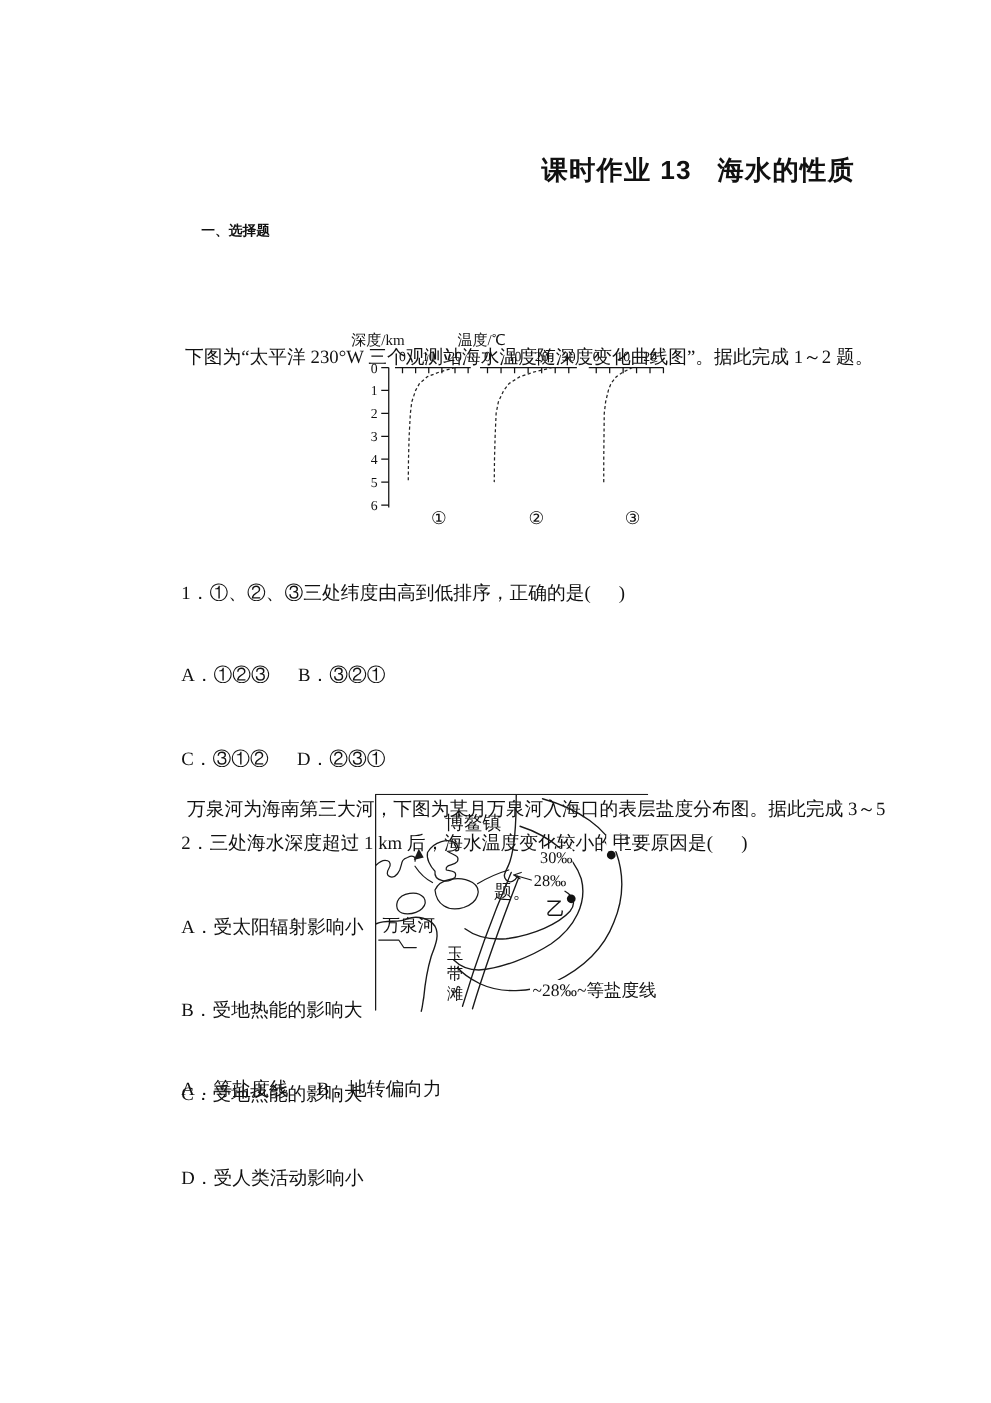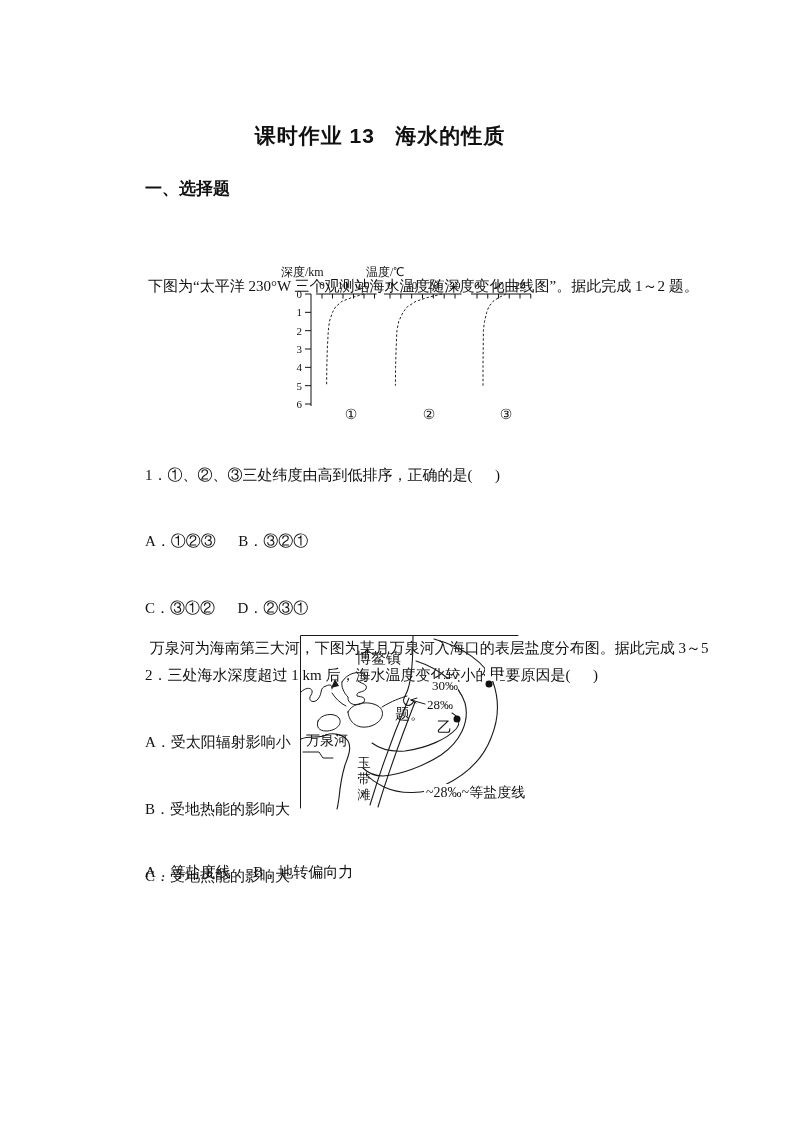--- a/index.html
+++ b/index.html
@@ -1,22 +1,22 @@
 <!DOCTYPE html>
 <html><head>
 <meta charset="utf-8">
 <style>
   html, body { margin:0; padding:0; background:#ffffff; width:793px; height:1122px; overflow:hidden; }
   #page { position:relative; width:793px; height:1122px; background:#fff; color:#111;
           font-family:"Liberation Serif", serif; }
   .abs { position:absolute; }
-  #doc-title { top:122px; left:0; width:684px; text-align:center; font-family:"Liberation Sans", sans-serif;
-               font-weight:bold; font-size:21px; letter-spacing:1px; white-space:pre;padding-left:38px; }
-  #section-heading { top:177px; left:145px; font-family:"Liberation Sans", sans-serif;
-                     font-weight:bold; font-size:17px; white-space:pre; }
+  #doc-title { top:122px; left:0; width:684px; text-align:right; font-family:"Liberation Sans", sans-serif;
+               font-weight:bold; font-size:21px; letter-spacing:1px; white-space:pre; }
+  #section-heading { top:177px; left:161px; font-family:"Liberation Sans", sans-serif;
+                     font-weight:bold; font-size:11px; white-space:pre; }
   .bodytext { font-size:15px; line-height:22.3px; white-space:pre; color:#111; }
   #passage1 { top:230px; left:110px; width:600px; }
   #passage1 .line, #passage2 .line { white-space:pre; }
   .ind { padding-left:35px; }
   .ind2 { padding-left:38px; }
   #flowA { top:419px; left:110px; width:600px; }
   #passage2 { top:592px; left:110px; width:600px;text-align:center; }
   #flowB { top:816px; left:110px; width:600px; }
   #figure1 { top:262px; left:278px; }
   #figure2 { top:635px; left:300px; }
@@ -96,20 +96,21 @@
     </svg>
 
   <div id="flowA" class="abs bodytext">
     <div class="line ind">1．①、②、③三处纬度由高到低排序，正确的是(      )</div>
     <div class="line ind">A．①②③      B．③②①</div>
     <div class="line ind">C．③①②      D．②③①</div>
     <div class="line ind">2．三处海水深度超过 1 km 后，海水温度变化较小的主要原因是(      )</div>
     <div class="line ind">A．受太阳辐射影响小</div>
     <div class="line ind">B．受地热能的影响大</div>
     <div class="line ind">C．受地热能的影响大</div>
+    <div class="line ind">D．受人类活动影响小</div>
   </div>
 
   <div id="passage2" class="abs bodytext">
     <div class="line ind2">万泉河为海南第三大河，下图为某月万泉河入海口的表层盐度分布图。据此完成 3～5</div>
     <div class="line">题。</div>
   </div>
 
   <svg id="figure2" class="abs" width="292" height="178" viewBox="0 0 292 178">
     <path class="mapline-thin" d="M218,0.5 H0.5 V173"></path>
 

